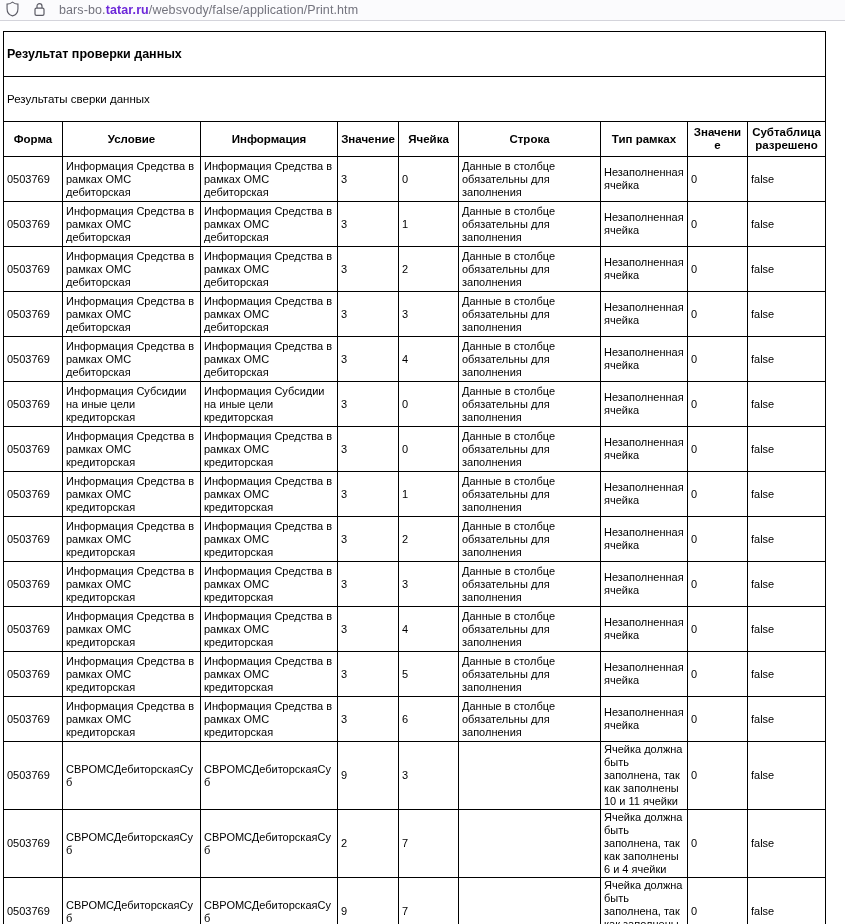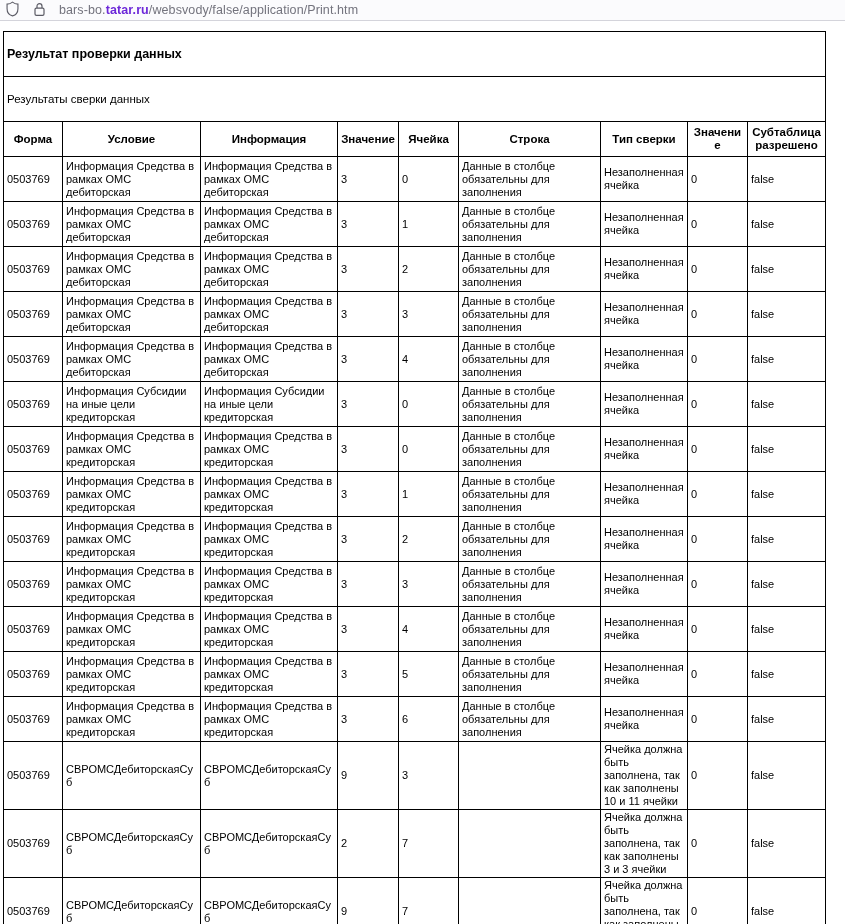--- a/index.html
+++ b/index.html
@@ -107,21 +107,21 @@
       <tr>
         <td class="subtitle-cell" colspan="9">Результаты сверки данных</td>
       </tr>
       <tr class="header-row">
         <th>Форма</th>
         <th>Условие</th>
         <th>Информация</th>
         <th>Значение</th>
         <th>Ячейка</th>
         <th>Строка</th>
-        <th>Тип сверки</th>
+        <th>Тип рамках</th>
         <th>Значение</th>
         <th>Субтаблица разрешено</th>
       </tr>
     </tbody>
     <tbody>
         <tr>
           <td>0503769</td>
           <td>Информация Средства в рамках ОМС дебиторская</td>
           <td>Информация Средства в рамках ОМС дебиторская</td>
           <td>3</td>
@@ -274,21 +274,21 @@
           <td>0</td>
           <td>false</td>
         </tr>
         <tr>
           <td>0503769</td>
           <td>СВРОМСДебиторскаяСуб</td>
           <td>СВРОМСДебиторскаяСуб</td>
           <td>2</td>
           <td>7</td>
           <td></td>
-          <td>Ячейка должна быть заполнена, так как заполнены 3 и 3 ячейки</td>
+          <td>Ячейка должна быть заполнена, так как заполнены 6 и 4 ячейки</td>
           <td>0</td>
           <td>false</td>
         </tr>
         <tr>
           <td>0503769</td>
           <td>СВРОМСДебиторскаяСуб</td>
           <td>СВРОМСДебиторскаяСуб</td>
           <td>9</td>
           <td>7</td>
           <td></td>

